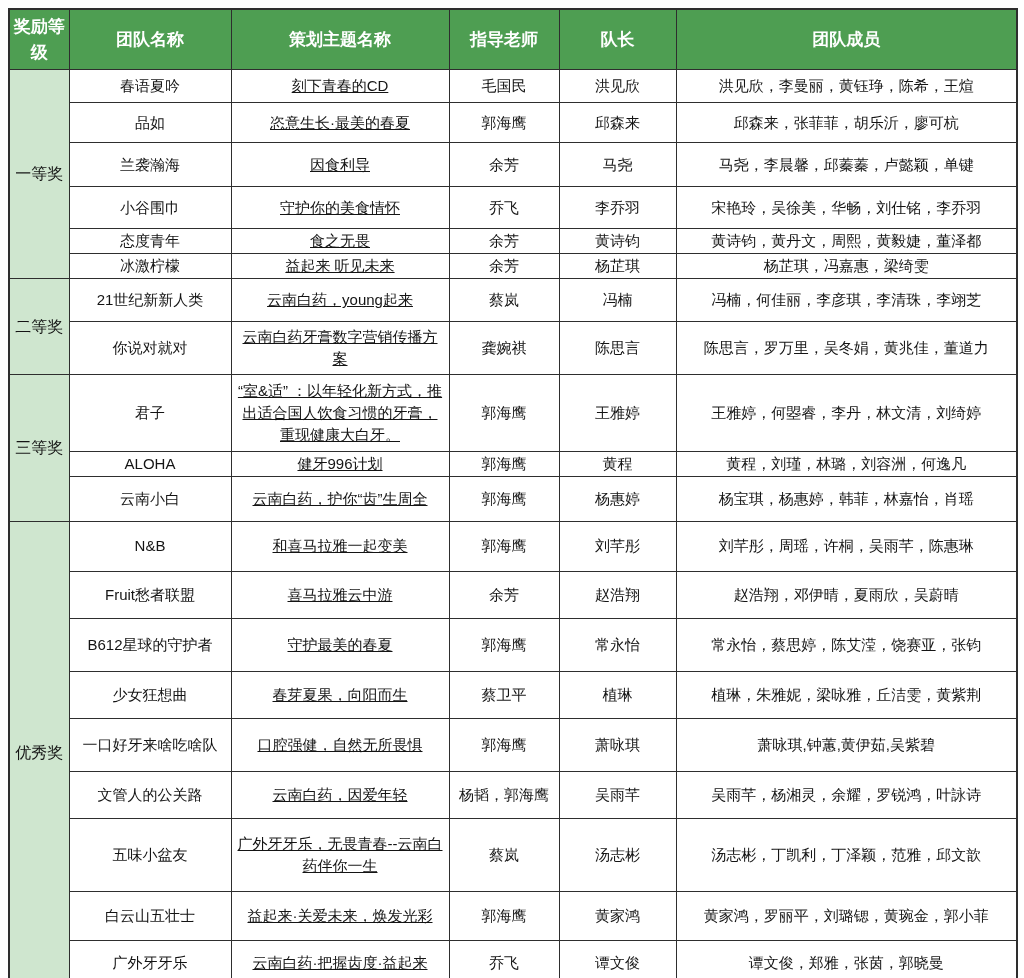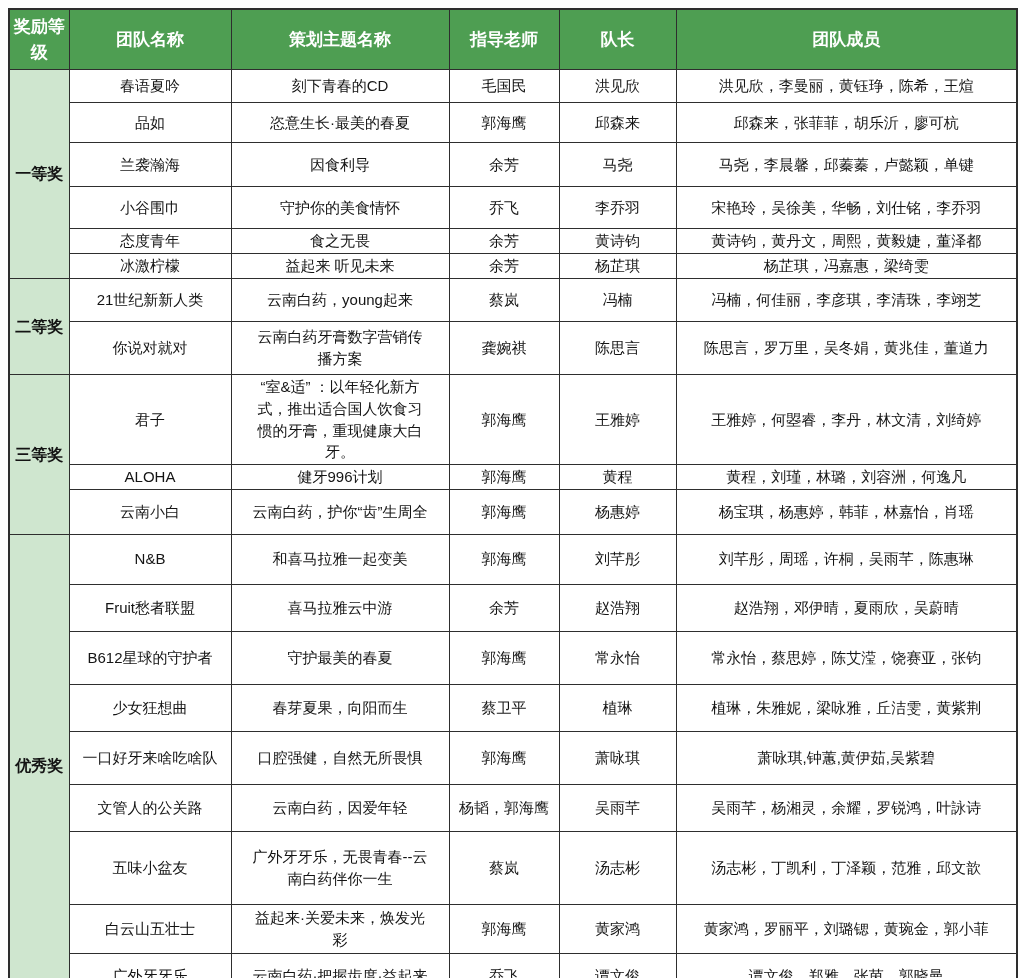--- a/index.html
+++ b/index.html
@@ -42,23 +42,22 @@
     font-size:15px;
     color:var(--cell-text);
     line-height:1.45;
     padding:1px 6px;
     background:#ffffff;
   }
   table.awards td.level{
     background:var(--level-bg);
     font-size:16px;
     padding:14px 2px;
-    font-weight:bold;
-  }
-  table.awards td.theme{padding:1px 20px;}
+  }
+  table.awards td.theme{padding:1px 5px;text-decoration:underline;}
   table.awards td.teacher{padding:1px 9px;}
 </style>
 </head>
 <body>
 
 <div class="page">
   <table class="awards">
     <colgroup>
       <col style="width:60px">
       <col style="width:162px">

